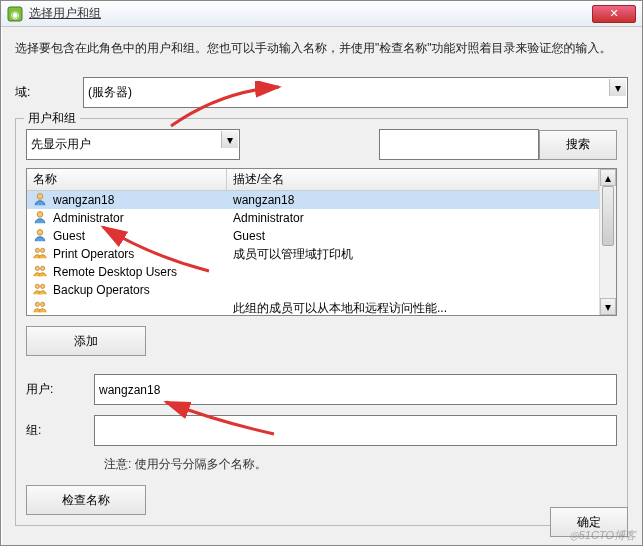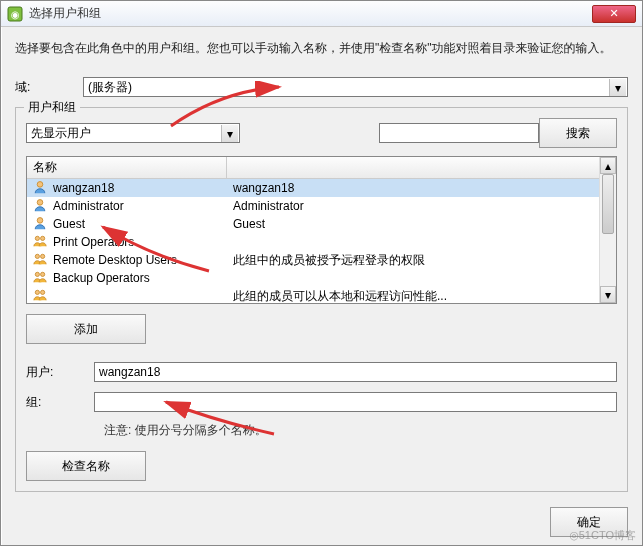--- a/index.html
+++ b/index.html
@@ -25,21 +25,21 @@
       background: linear-gradient(#fdfdfe, #e8eef7);
       border-bottom: 1px solid #c8c8c8;
       display: flex;
       align-items: center;
       padding: 0 6px;
     }
     .titlebar .icon {
       width: 16px; height: 16px; margin-right: 6px;
       display: inline-flex; align-items: center; justify-content: center;
     }
-    .titlebar .title { font-size: 12px; color: #333; }
+    .titlebar .title { font-size: 12px; color: #333; text-decoration: underline; }
     .close-btn {
       margin-left: auto;
       width: 44px; height: 18px;
       background: linear-gradient(#e68, #c9302c);
       border: 1px solid #a02622;
       border-radius: 2px;
       display: flex; align-items: center; justify-content: center;
       color: #fff; font-size: 11px;
       cursor: pointer;
     }
@@ -49,21 +49,21 @@
     .instruction {
       font-size: 12px;
       color: #222;
       margin-bottom: 20px;
       line-height: 1.5;
     }
     .row { display: flex; align-items: center; margin-bottom: 10px; }
     .row .label { width: 68px; flex-shrink: 0; }
     .dropdown, .textbox {
       flex: 1;
-      height: 20px;
+      height: 31px;
       border: 1px solid #7a7a7a;
       background: #fff;
       padding: 0 4px;
       font-size: 12px;
       position: relative;
       display: flex; align-items: center;
     }
     .dropdown .arrow {
       position: absolute; right: 1px; top: 1px;
       width: 17px; height: 17px;
@@ -159,20 +159,21 @@
     }
     .arrow-annot {
       position: absolute;
       pointer-events: none;
     }
     .watermark {
       position: absolute;
       right: 6px; bottom: 2px;
       font-size: 11px;
       color: rgba(120,120,120,0.6);
+      font-style: italic;
     }
   </style>
 </head>
 <body>
 
 <div class="window">
   <div class="titlebar">
     <span class="icon">
       <svg width="16" height="16" viewBox="0 0 16 16">
           <rect x="1" y="1" width="14" height="14" rx="2" fill="#7fbf3f" stroke="#4a7a1f"></rect>
@@ -210,20 +211,21 @@
         </div>
         <button class="btn">
           <span>搜索</span>
         </button>
       </div>
 
       <div class="listview">
         <div class="list-body">
           <div class="list-header">
             <div class="col-h col-name">名称</div>
+            <div class="col-h col-desc">描述/全名</div>
           </div>
           <div class="list-rows" id="rows-container">
               <div class="list-row selected">
                 <div class="cell-name">
                   <span><svg class="icon-user" viewBox="0 0 16 16">
                       <circle cx="8" cy="5" r="3.2" fill="#f4c27a" stroke="#c98b2e"></circle>
                       <path d="M2.5 15c0-3 2.5-5 5.5-5s5.5 2 5.5 5" fill="#5aa0e0" stroke="#2f6fb0"></path>
                     </svg></span>
                   <span>wangzan18</span>
                 </div>
@@ -252,32 +254,32 @@
               <div class="list-row">
                 <div class="cell-name">
                   <span><svg class="icon-group" viewBox="0 0 16 16">
                       <circle cx="5" cy="5" r="2.4" fill="#f4c27a" stroke="#c98b2e"></circle>
                       <circle cx="11" cy="5" r="2.4" fill="#f4c27a" stroke="#c98b2e"></circle>
                       <path d="M1 14c0-2.5 2-4 4-4s4 1.5 4 4" fill="#f2b63b" stroke="#c98b2e"></path>
                       <path d="M7 14c0-2.5 2-4 4-4s4 1.5 4 4" fill="#f2b63b" stroke="#c98b2e"></path>
                     </svg></span>
                   <span>Print Operators</span>
                 </div>
+                <div class="cell-desc">成员可以管理域打印机</div>
               </div>
               <div class="list-row">
                 <div class="cell-name">
                   <span><svg class="icon-group" viewBox="0 0 16 16">
                       <circle cx="5" cy="5" r="2.4" fill="#f4c27a" stroke="#c98b2e"></circle>
                       <circle cx="11" cy="5" r="2.4" fill="#f4c27a" stroke="#c98b2e"></circle>
                       <path d="M1 14c0-2.5 2-4 4-4s4 1.5 4 4" fill="#f2b63b" stroke="#c98b2e"></path>
                       <path d="M7 14c0-2.5 2-4 4-4s4 1.5 4 4" fill="#f2b63b" stroke="#c98b2e"></path>
                     </svg></span>
                   <span>Remote Desktop Users</span>
                 </div>
-                <div class="cell-desc">此组中的成员被授予远程登录的权限</div>
               </div>
               <div class="list-row">
                 <div class="cell-name">
                   <span><svg class="icon-group" viewBox="0 0 16 16">
                       <circle cx="5" cy="5" r="2.4" fill="#f4c27a" stroke="#c98b2e"></circle>
                       <circle cx="11" cy="5" r="2.4" fill="#f4c27a" stroke="#c98b2e"></circle>
                       <path d="M1 14c0-2.5 2-4 4-4s4 1.5 4 4" fill="#f2b63b" stroke="#c98b2e"></path>
                       <path d="M7 14c0-2.5 2-4 4-4s4 1.5 4 4" fill="#f2b63b" stroke="#c98b2e"></path>
                     </svg></span>
                   <span>Backup Operators</span>

